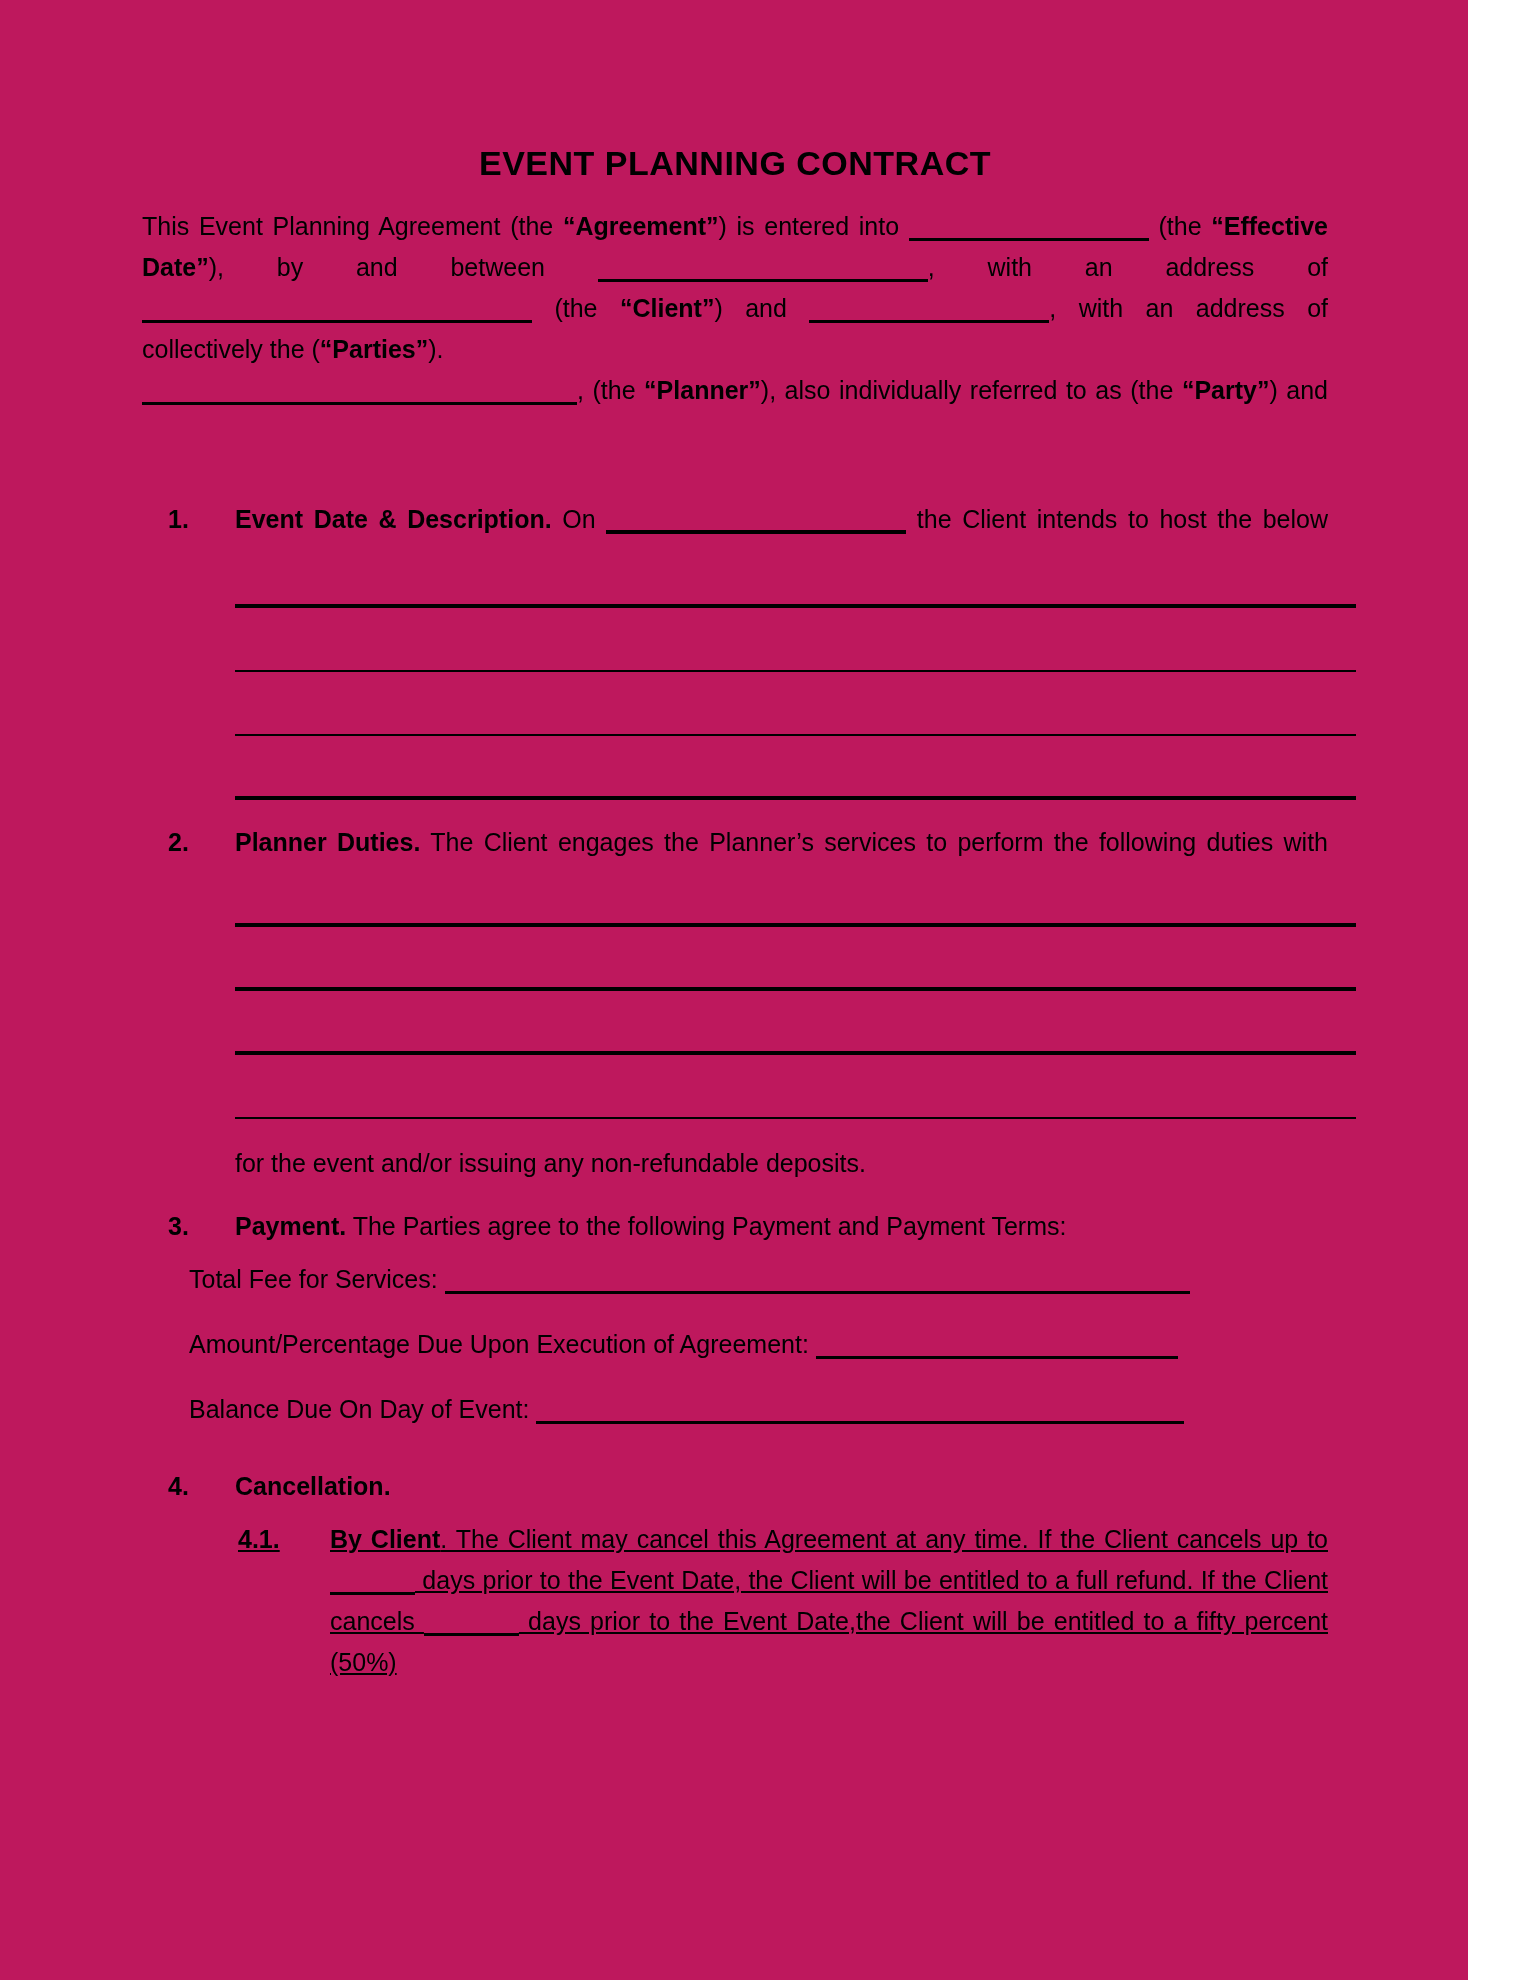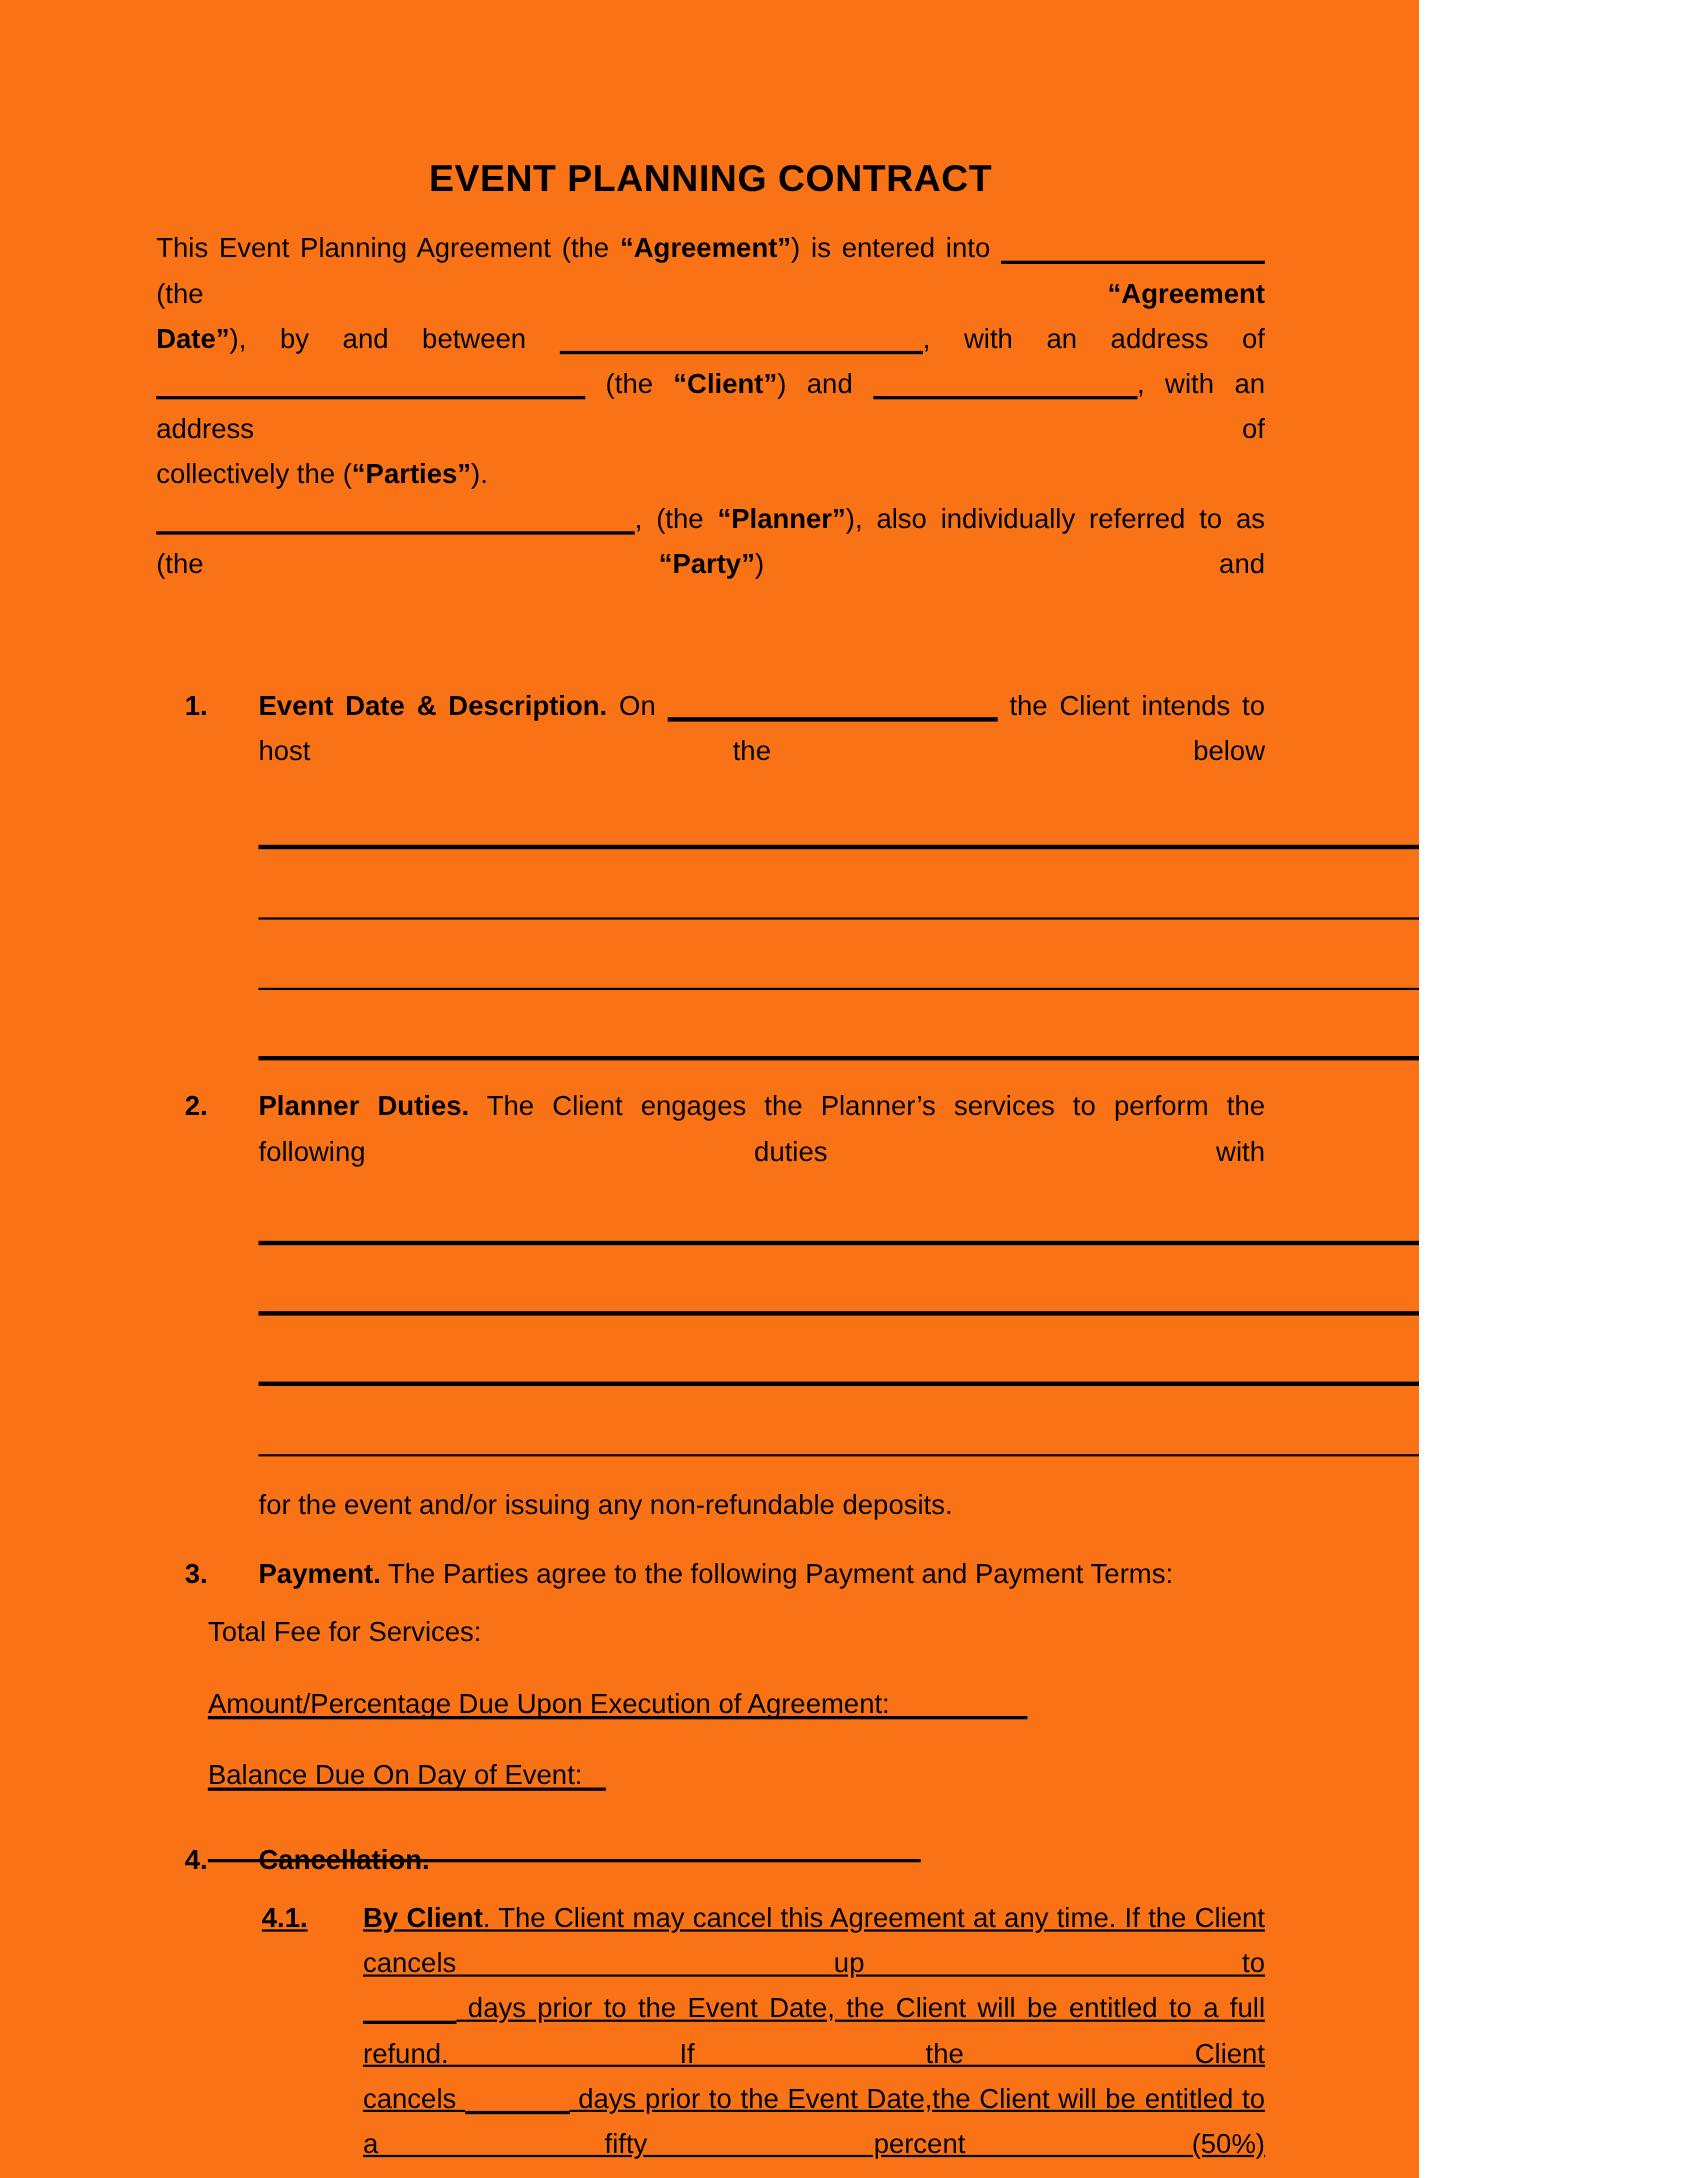--- a/index.html
+++ b/index.html
@@ -1,20 +1,20 @@
 <!DOCTYPE html>
 <html><head>
 <meta charset="utf-8">
 <style>
   html,body{margin:0;padding:0;background:#ffffff;}
   .page{
     position:relative;
-    width:1290px;height:1980px;
+    width:1468px;height:1980px;
     box-sizing:border-box;
-    background:#f97316;
+    background:#be185d;
     color:#000000;
     font-family:"Liberation Sans", sans-serif;
     padding:140px 140px 0 142px;
     overflow:hidden;
   }
   .doc{font-size:25px;line-height:41px;}
   .title{
     font-size:34px;line-height:46px;font-weight:bold;
     text-align:center;margin:0;letter-spacing:0.5px;
   }
@@ -49,21 +49,21 @@
 </style>
 </head>
 <body>
 
 <div class="page">
   <div class="doc">
 
     <h1 class="title">EVENT PLANNING CONTRACT</h1>
 
     <div class="intro">
-      <div class="ln jl">This Event Planning Agreement (the <b>“Agreement”</b>) is entered into <span class="bl" style="width: 240px;"></span> (the <b>“Agreement</b></div>
+      <div class="ln jl">This Event Planning Agreement (the <b>“Agreement”</b>) is entered into <span class="bl" style="width: 240px;"></span> (the <b>“Effective</b></div>
       <div class="ln jl"><b>Date”</b>), by and between <span class="bl" style="width: 330px;"></span>, with an address of</div>
       <div class="ln jl"><span class="bl" style="width: 390px;"></span> (the <b>“Client”</b>) and <span class="bl" style="width: 240px;"></span>, with an address of</div>
       <div class="ln ll">collectively the (<b>“Parties”</b>).</div>
       <div class="ln jl"><span class="bl" style="width: 435px;"></span>, (the <b>“Planner”</b>), also individually referred to as (the <b>“Party”</b>) and</div>
     </div>
 
     <div class="sec sec1">
       <div class="sec-num">1.</div>
       <div class="sec-body">
         <div class="ln jl"><b>Event Date &amp; Description.</b> On <span class="bl th" style="width: 300px;"></span> the Client intends to host the below</div>

